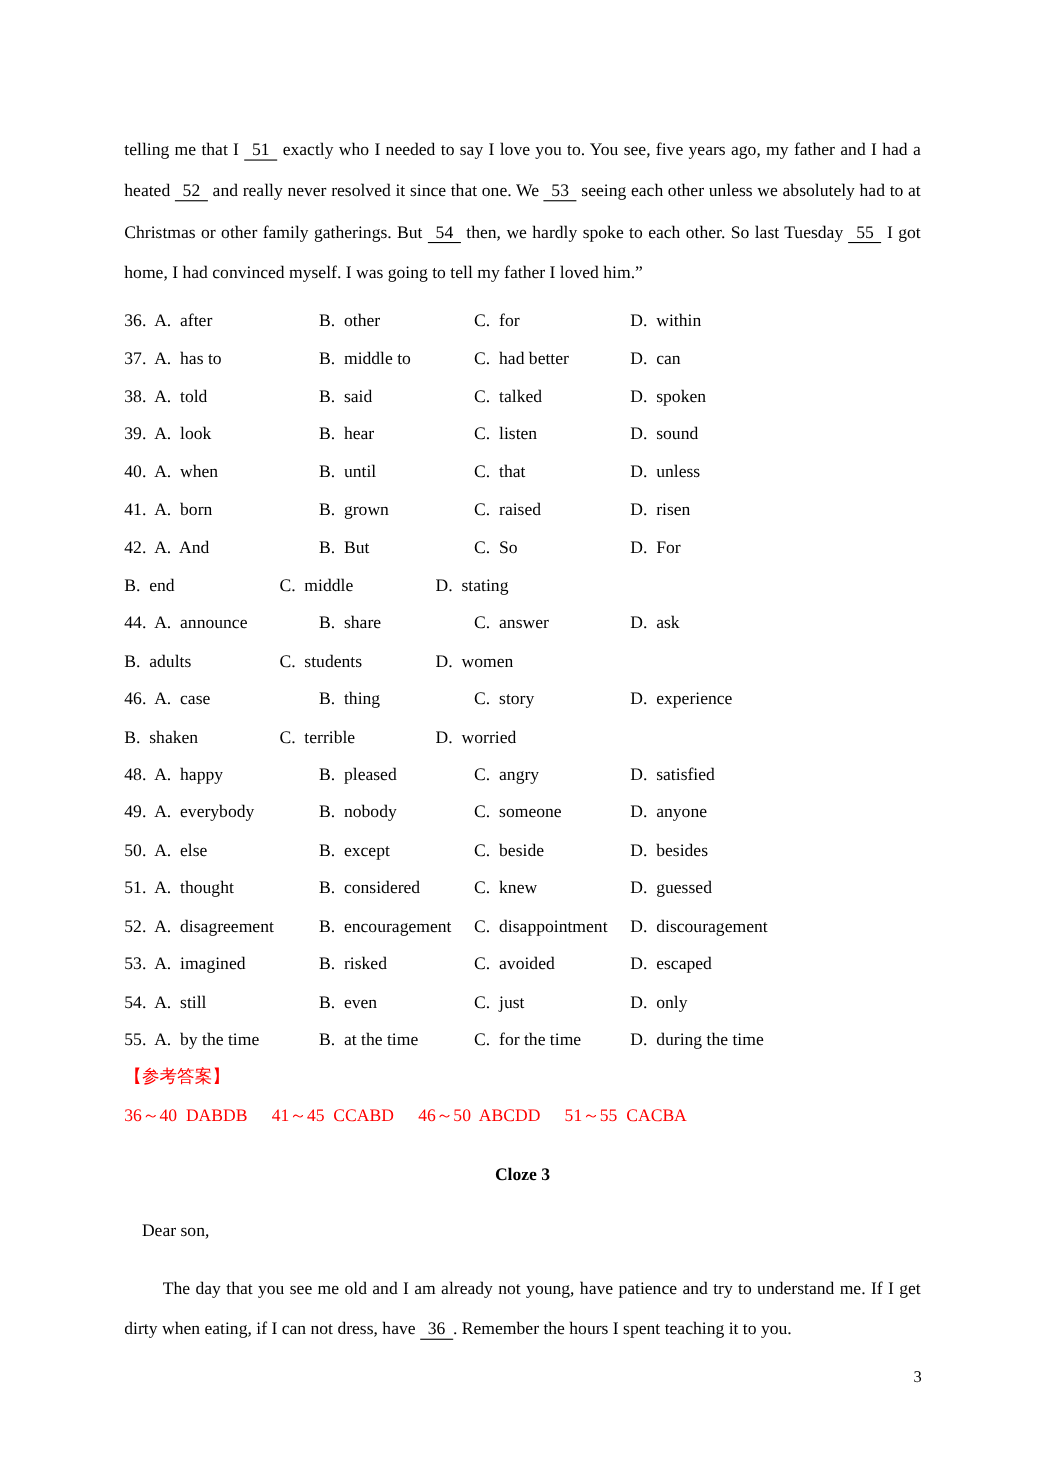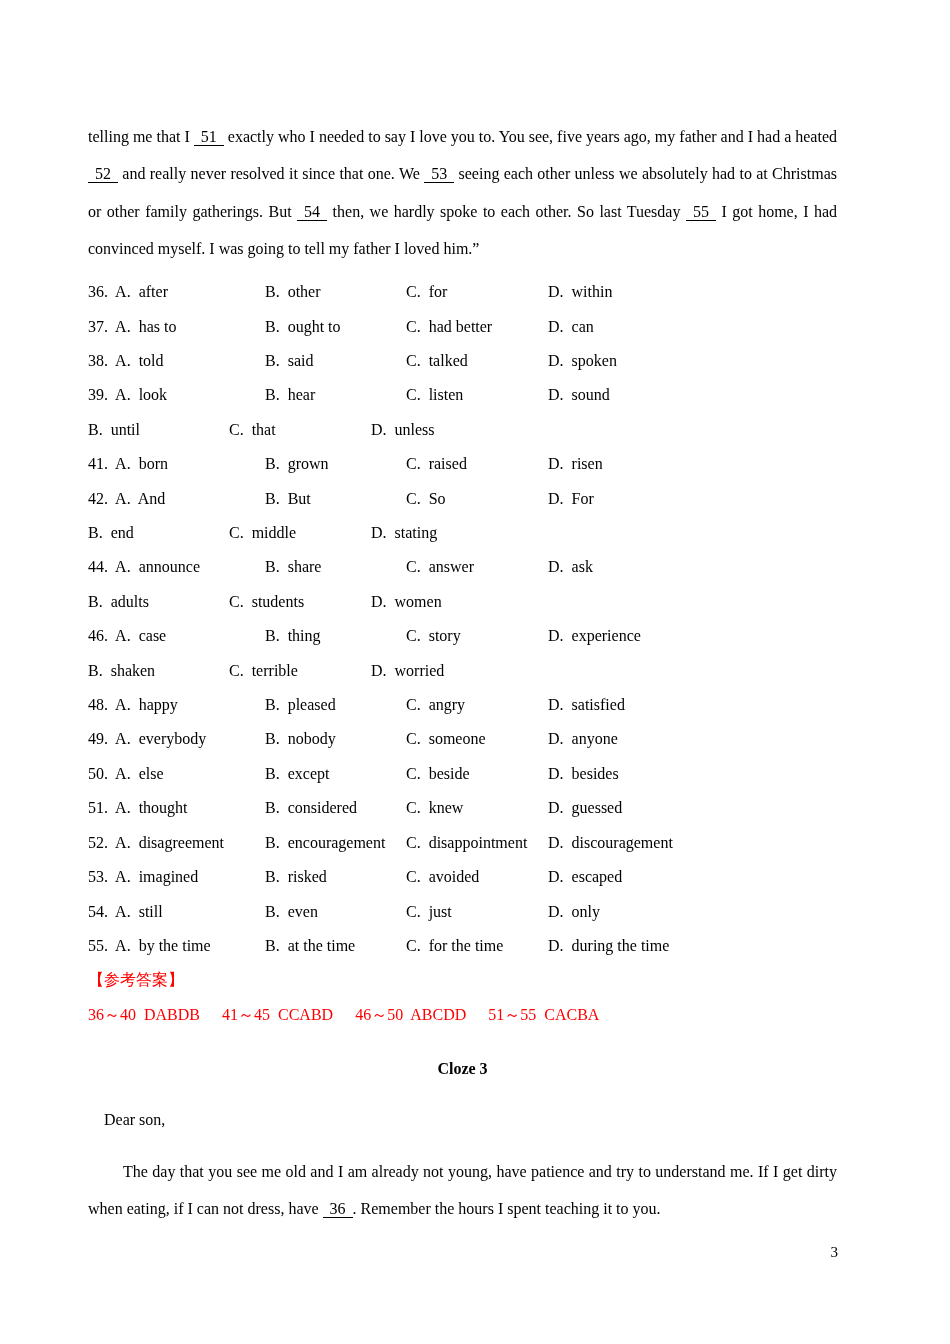--- a/index.html
+++ b/index.html
@@ -6,21 +6,21 @@
   body {
     width: 950px;
     height: 1344px;
     background: #ffffff;
     font-family: "Liberation Serif", serif;
     font-size: 16px;
     color: #000000;
     position: relative;
     overflow: hidden;
   }
-  .page { padding: 118px 113px 0 88px; }
+  .page { padding: 118px 113px 0 113px; }
 
   .intro {
     margin: 0 0 8px 0;
     line-height: 37.3px;
     text-align: justify;
   }
   .blank {
     border-bottom: 1px solid #000;
     padding: 0 7px;
     white-space: pre;
@@ -82,37 +82,38 @@
 
   <div class="questions">
     <div class="q-row">
       <span class="qc qc1">36.  A.  after</span>
       <span class="qc qc2">B.  other</span>
       <span class="qc qc3">C.  for</span>
       <span class="qc qc4">D.  within</span>
     </div>
     <div class="q-row">
       <span class="qc qc1">37.  A.  has to</span>
-      <span class="qc qc2">B.  ought to</span>
+      <span class="qc qc2">B.  middle to</span>
       <span class="qc qc3">C.  had better</span>
       <span class="qc qc4">D.  can</span>
     </div>
     <div class="q-row">
       <span class="qc qc1">38.  A.  told</span>
       <span class="qc qc2">B.  said</span>
       <span class="qc qc3">C.  talked</span>
       <span class="qc qc4">D.  spoken</span>
     </div>
     <div class="q-row">
       <span class="qc qc1">39.  A.  look</span>
       <span class="qc qc2">B.  hear</span>
       <span class="qc qc3">C.  listen</span>
       <span class="qc qc4">D.  sound</span>
     </div>
     <div class="q-row">
+      <span class="qc qc1">40.  A.  when</span>
       <span class="qc qc2">B.  until</span>
       <span class="qc qc3">C.  that</span>
       <span class="qc qc4">D.  unless</span>
     </div>
     <div class="q-row">
       <span class="qc qc1">41.  A.  born</span>
       <span class="qc qc2">B.  grown</span>
       <span class="qc qc3">C.  raised</span>
       <span class="qc qc4">D.  risen</span>
     </div>

